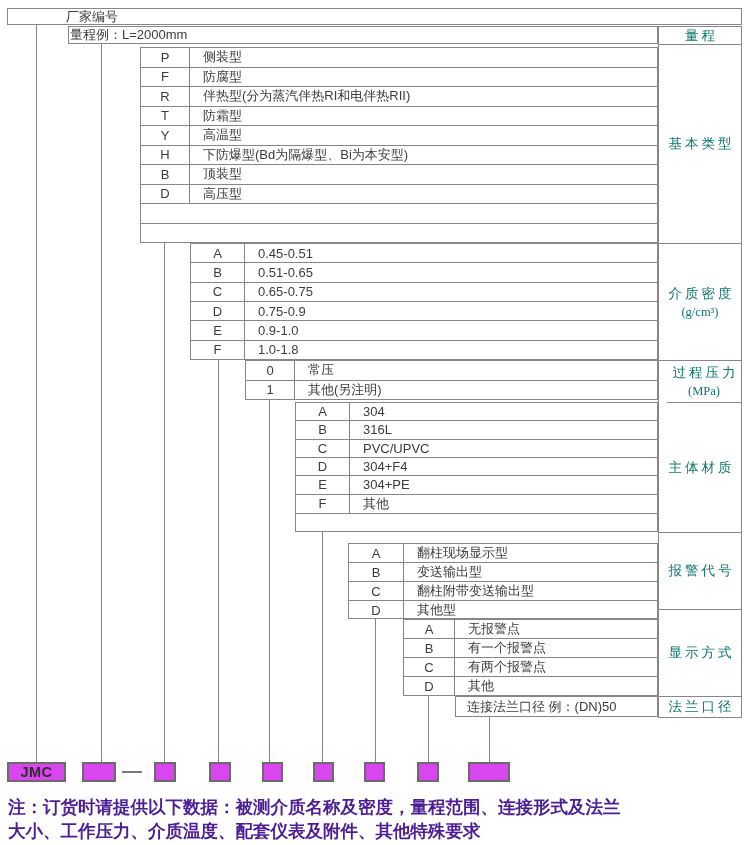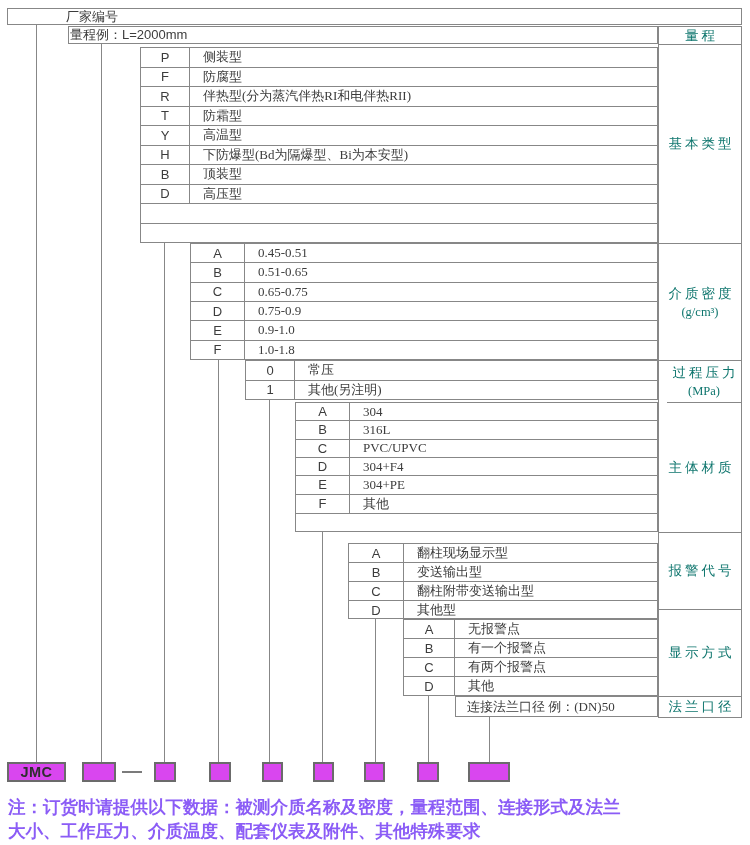--- a/index.html
+++ b/index.html
@@ -14,21 +14,21 @@
         font-size:13px;line-height:15px;padding-left:58px;}
   .row2{left:68px;top:26px;width:590px;height:18px;border:1px solid var(--line);
         font-size:13px;line-height:16px;padding-left:1px;}
   
   .block{border:1px solid var(--line);display:flex;flex-direction:column;background:#fff;}
   .trow{flex:1;display:flex;align-items:stretch;font-size:13px;}
   .trow + .trow{border-top:1px solid var(--line);}
   .ccell{width:var(--cw);flex:none;border-right:1px solid var(--line);
          display:flex;align-items:center;justify-content:center;}
   .trow.empty .ccell{border-right-color:transparent;}
-  .dcell{flex:1;display:flex;align-items:center;padding-left:13px;font-family:Liberation Serif, serif;}
+  .dcell{flex:1;display:flex;align-items:center;padding-left:13px;}
   .b-basic   {left:140px;top:47px; width:518px;height:196px;--cw:48px;}
   .b-density {left:190px;top:243px;width:468px;height:117px;--cw:53px;}
   .b-pressure{left:245px;top:360px;width:413px;height:40px; --cw:48px;}
   .b-material{left:295px;top:402px;width:363px;height:130px;--cw:53px;}
   .b-display {left:348px;top:543px;width:310px;height:76px; --cw:54px;}
   .b-alarm   {left:403px;top:619px;width:255px;height:77px; --cw:50px;}
   .b-flange  {left:455px;top:696px;width:203px;height:21px;}
   .b-flange .dcell{padding-left:11px;}
   
   .labelcol{left:658px;top:26px;width:84px;border:1px solid var(--line);border-bottom:none;}
@@ -40,21 +40,21 @@
   .lc-0{height:18px;} .lc-1{height:199px;} .lc-2{height:117px;} .lc-3{height:42px;margin-left:8px;}
   .lc-4{height:130px;} .lc-5{height:87px;} .lc-6{height:77px;} .lc-7{height:21px;}
   
   .vline{position:absolute;width:1px;background:var(--line);}
   
   .cbox{position:absolute;top:762px;height:20px;border:2px solid var(--boxline);
         box-sizing:border-box;background:#d946ef;display:flex;align-items:center;justify-content:center;}
   .model-text{font-size:14.5px;font-weight:bold;color:#2e2e2e;letter-spacing:0.5px;}
   .dash{position:absolute;left:122px;top:771px;width:20px;height:2px;background:#7b7b7b;}
   
-  .note{position:absolute;left:8px;color:#8b5cf6;font-weight:bold;font-size:17.5px;
+  .note{position:absolute;left:8px;color:#4c1d95;font-weight:bold;font-size:17.5px;
         white-space:nowrap;font-family:"Liberation Sans",sans-serif;}
   .note1{top:795px;} .note2{top:819px;}
 </style>
 </head>
 <body>
 
 <div class="stage">
 
   <div class="abs row1">
     <span>厂家编号</span>

